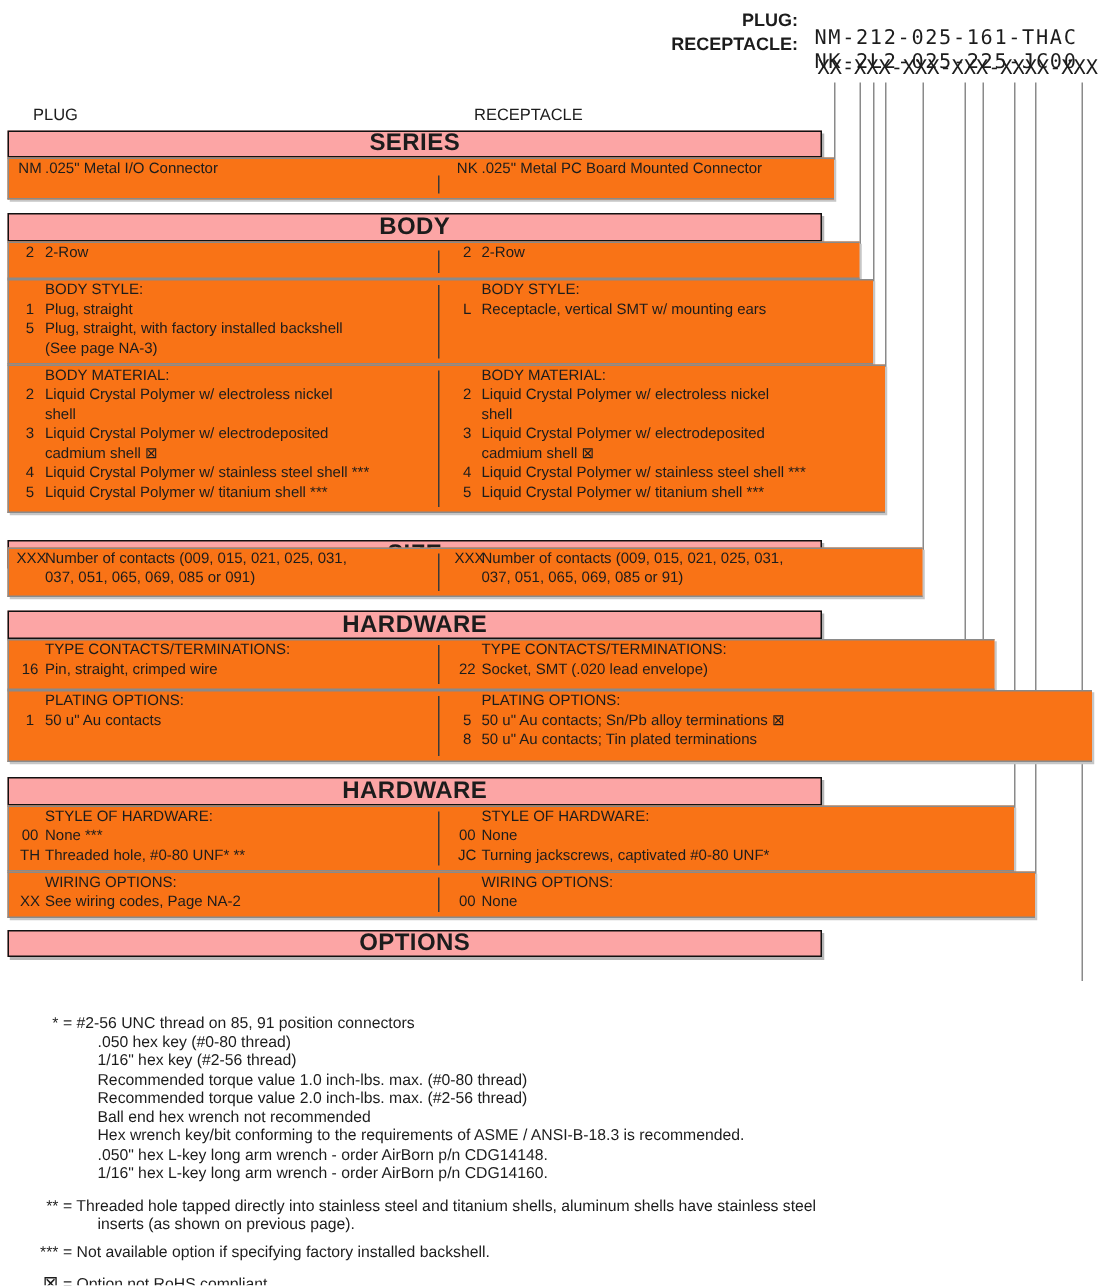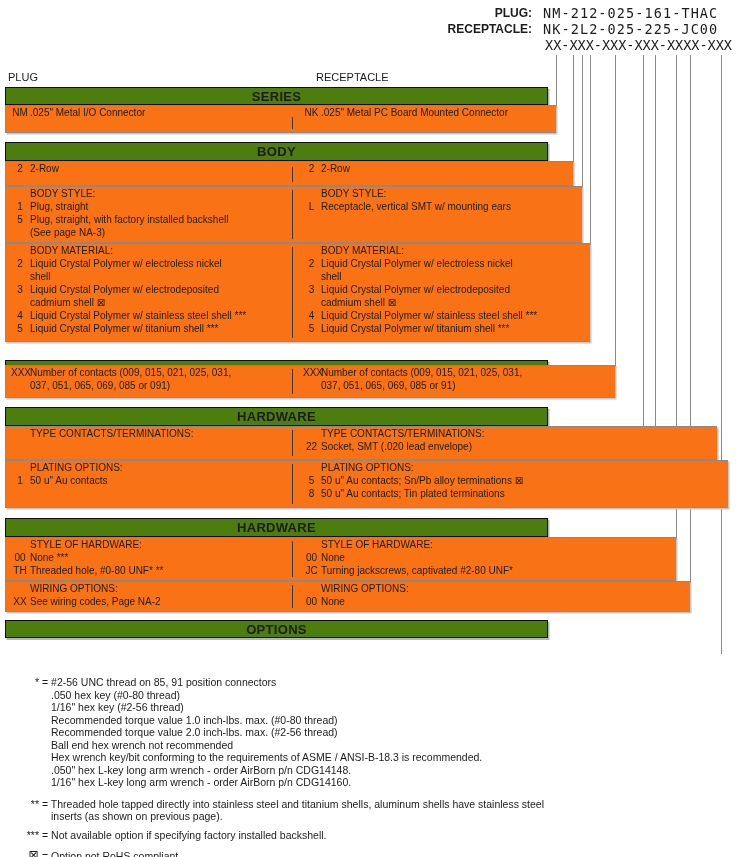--- a/index.html
+++ b/index.html
@@ -2,28 +2,28 @@
 <html><head>
 <meta charset="utf-8">
 <style>
   html,body{margin:0;padding:0;background:#fff;}
   #page{position:relative;width:738px;height:857px;background:#fff;overflow:hidden;
         font-family:"Liberation Sans","DejaVu Sans",sans-serif;color:#1c1c1c;}
   
   .pn-label{position:absolute;width:132px;text-align:right;font-weight:bold;
             font-size:12px;line-height:14px;}
   .pn-value{position:absolute;left:543px;font-family:"DejaVu Sans Mono",monospace;
-            font-size:13.5px;line-height:14px;letter-spacing:1.1px;white-space:nowrap;}
+            font-size:13.5px;line-height:14px;letter-spacing:1.1px;white-space:nowrap;margin-top:12px;}
   .pn-mask{position:absolute;left:545px;font-family:"DejaVu Sans Mono",monospace;
            font-size:13.5px;line-height:14px;letter-spacing:0px;white-space:nowrap;}
   
   .col-label{position:absolute;font-size:11px;line-height:13px;}
   
   .sec-header{position:absolute;left:5px;width:543px;border:1.5px solid #111;
-              background:#4d7c0f;text-align:center;font-weight:bold;font-size:13px;
+              background:#fca5a5;text-align:center;font-weight:bold;font-size:16px;
               letter-spacing:.3px;box-shadow:1.5px 2px 0 #b5b5b5;box-sizing:border-box;
               display:flex;align-items:center;justify-content:center;}
   
   .sec-box{position:absolute;left:5px;border:1px solid #8a8a8a;border-right:none;
            box-sizing:border-box;font-size:10px;line-height:13px;
            box-shadow:1.5px 1.5px 0 #c6c6c6;background:#f97316;}
   .lcol{position:absolute;left:0;top:0;bottom:0;width:286px;padding-left:5px;box-sizing:border-box;}
   .rcol{position:absolute;left:293px;top:0;bottom:0;right:0;padding-left:4px;box-sizing:border-box;}
   .divider{position:absolute;left:286px;top:3px;bottom:3px;width:1px;background:#3a3a3a;}
   .item{display:flex;align-items:flex-start;}
@@ -32,21 +32,21 @@
   .desc{margin-left:1px;white-space:pre-line;}
   .subhead{margin-left:19px;}
   .rcol .subhead{margin-left:18px;}
   
   .conn{position:absolute;width:1px;background:#8a8a8a;top:55px;}
   
   .footnotes{position:absolute;left:0;top:676px;width:738px;font-size:10.5px;line-height:12.5px;}
   .fn{position:relative;padding-left:42px;margin-bottom:9px;}
   .fn-sym{position:absolute;left:18px;width:21px;text-align:right;}
   .fn-sym.boxed{font-size:12.5px;top:-1px;}
-  .fn-cont{margin-left:9px;}
+  .fn-cont{margin-left:23px;}
   .fn.tight{margin-bottom:6px;}
 </style>
 </head>
 <body>
 
 <div id="page">
 
   <div class="pn-label" style="left:400px;top:6px">PLUG:</div>
   <div class="pn-value" style="top:6px">NM-212-025-161-THAC</div>
   <div class="pn-label" style="left:400px;top:22px">RECEPTACLE:</div>
@@ -57,21 +57,21 @@
   <div class="conn" style="left:573px;height:131px"></div>
   <div class="conn" style="left:582px;height:188px"></div>
   <div class="conn" style="left:590px;height:287px"></div>
   <div class="conn" style="left:615px;height:343px"></div>
   <div class="conn" style="left:643px;height:405px"></div>
   <div class="conn" style="left:655px;height:453px"></div>
   <div class="conn" style="left:676px;height:526px"></div>
   <div class="conn" style="left:690px;height:557px"></div>
   <div class="conn" style="left:721px;height:599px"></div>
 
-  <div class="col-label" style="left:8px;top:71px">PLUG</div>
+  <div class="col-label" style="left:22px;top:71px">PLUG</div>
   <div class="col-label" style="left:316px;top:71px">RECEPTACLE</div>
 
   <div class="sec-header" style="top:87px;height:18px">SERIES</div>
   <div class="sec-box" style="top:105px;height:28px;width:551px;padding-top:11px">
     <div class="lcol">
       <div class="item">
         <span class="code">NM</span>
         <span class="desc">.025" Metal I/O Connector</span>
       </div>
     </div>
@@ -181,23 +181,27 @@
     <div class="rcol">
       <div class="item">
         <span class="code">XXX</span>
         <span class="desc">Number of contacts (009, 015, 021, 025, 031,
 037, 051, 065, 069, 085 or 91)</span>
       </div>
     </div>
   </div>
 
   <div class="sec-header" style="top:407px;height:19px">HARDWARE</div>
-  <div class="sec-box" style="top:426px;height:34px;width:712px;padding-top:5px">
+  <div class="sec-box" style="top:426px;height:34px;width:658px;padding-top:5px">
     <div class="lcol">
       <div class="subhead">TYPE CONTACTS/TERMINATIONS:</div>
+      <div class="item">
+        <span class="code">16</span>
+        <span class="desc">Pin, straight, crimped wire</span>
+      </div>
     </div>
     <div class="divider"></div>
     <div class="rcol">
       <div class="subhead">TYPE CONTACTS/TERMINATIONS:</div>
       <div class="item">
         <span class="code">22</span>
         <span class="desc">Socket, SMT (.020 lead envelope)</span>
       </div>
     </div>
   </div>
@@ -238,21 +242,21 @@
     </div>
     <div class="divider"></div>
     <div class="rcol">
       <div class="subhead">STYLE OF HARDWARE:</div>
       <div class="item">
         <span class="code">00</span>
         <span class="desc">None</span>
       </div>
       <div class="item">
         <span class="code">JC</span>
-        <span class="desc">Turning jackscrews, captivated #2-80 UNF*</span>
+        <span class="desc">Turning jackscrews, captivated #0-80 UNF*</span>
       </div>
     </div>
   </div>
   <div class="sec-box" style="top:581px;height:31px;width:685px;padding-top:3px">
     <div class="lcol">
       <div class="subhead">WIRING OPTIONS:</div>
       <div class="item">
         <span class="code">XX</span>
         <span class="desc">See wiring codes, Page NA-2</span>
       </div>

